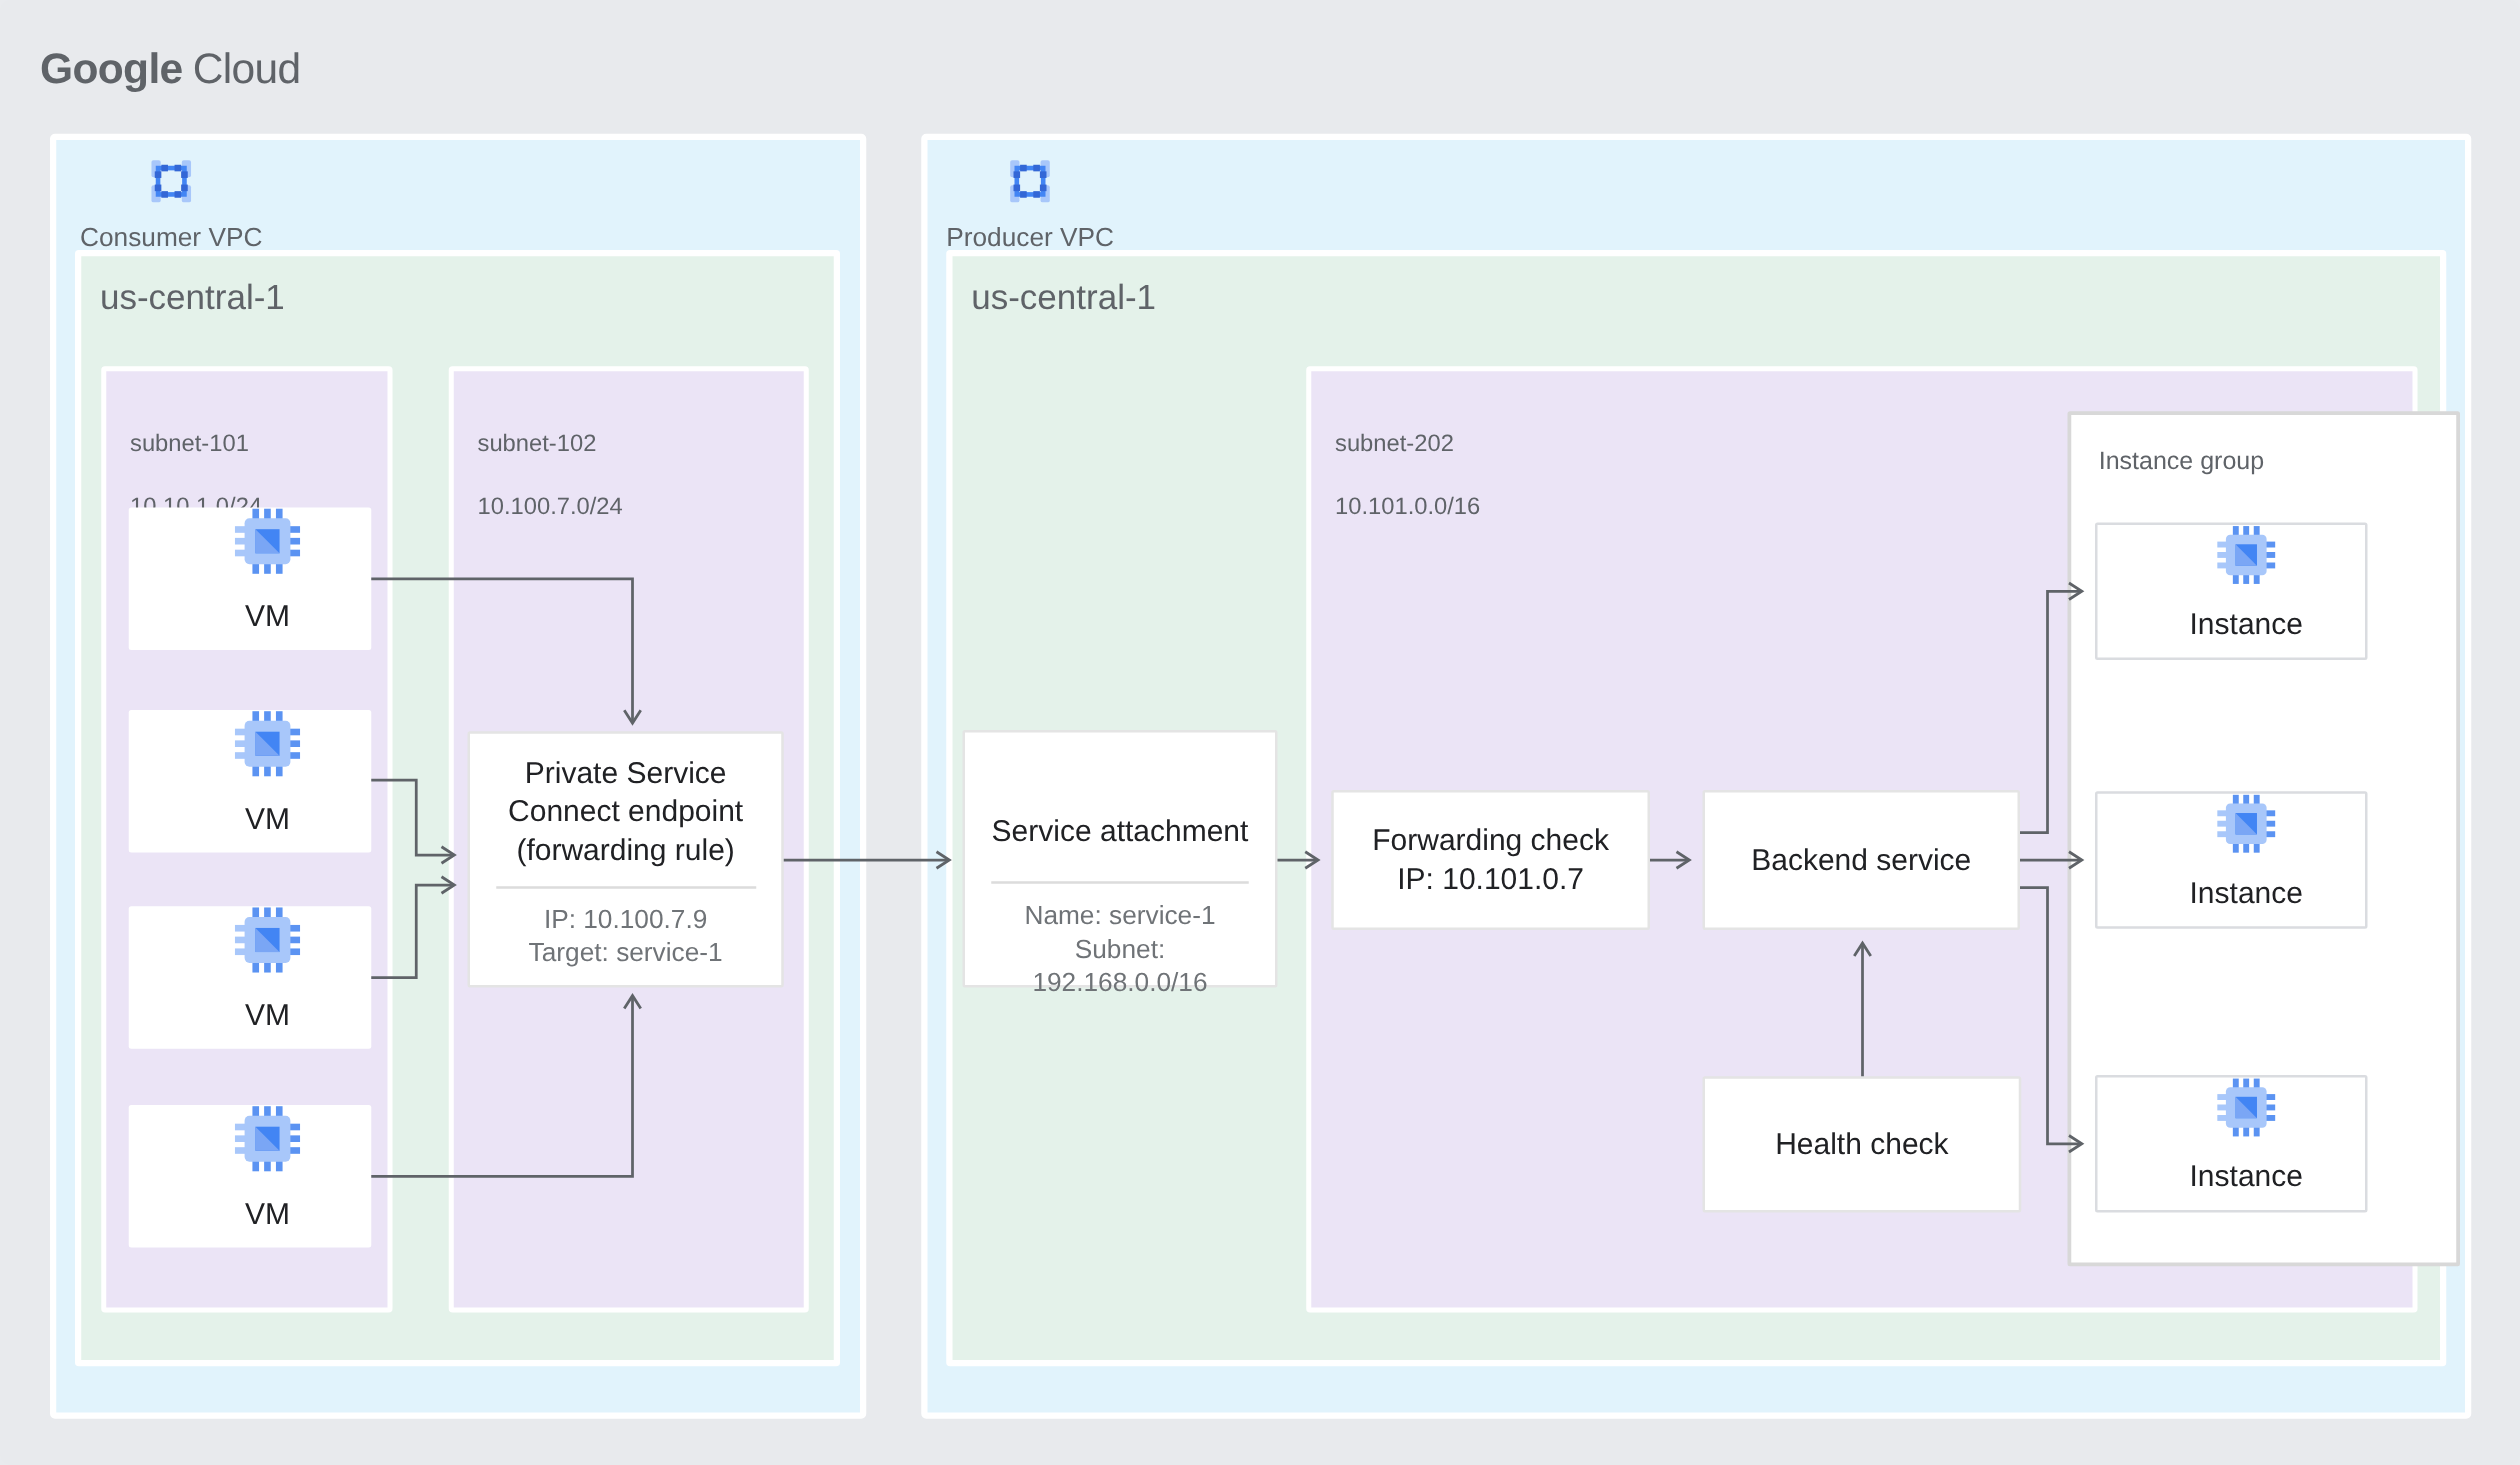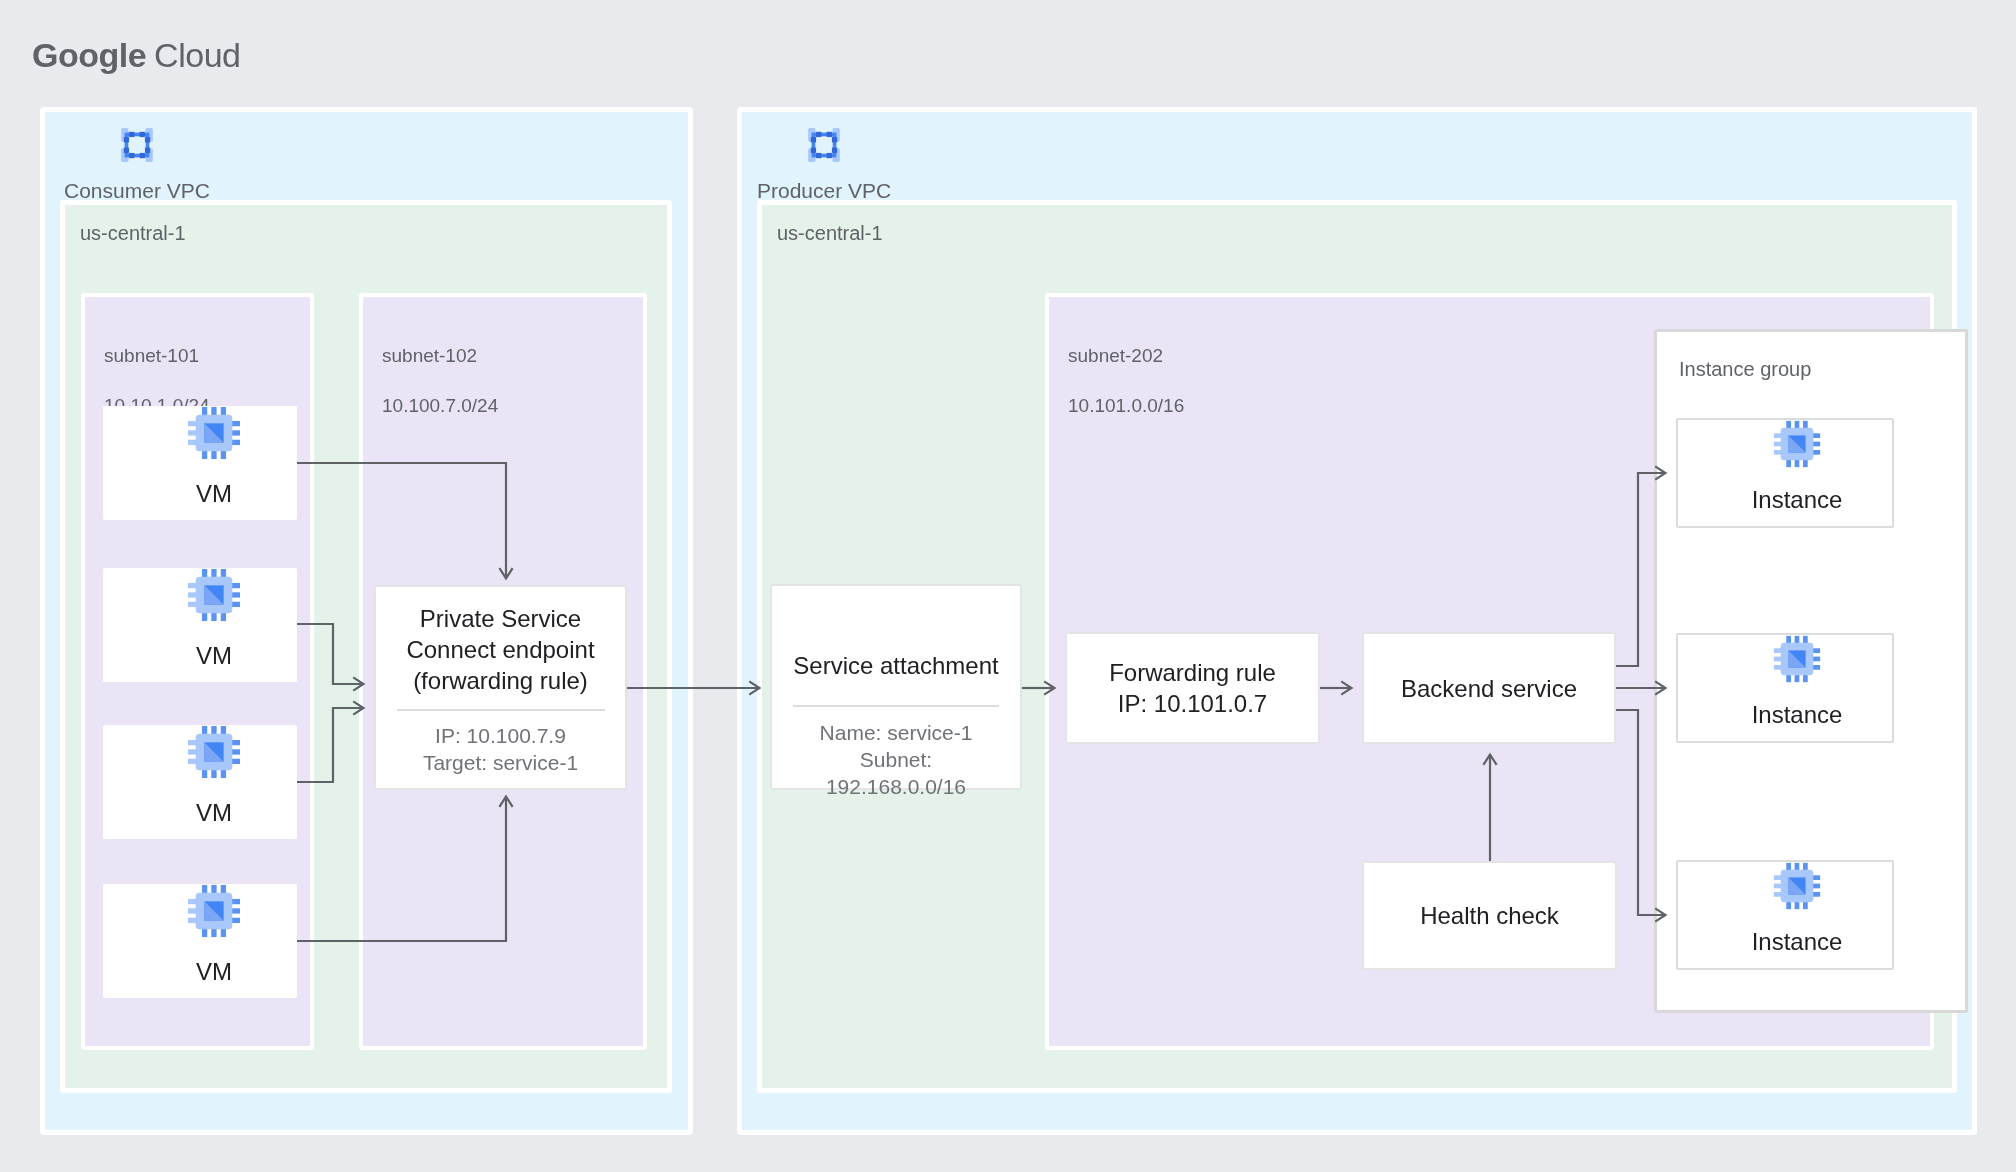--- a/index.html
+++ b/index.html
@@ -8,21 +8,21 @@
   .abs{position:absolute;box-sizing:border-box;flex-direction:column;}
   
   .logo{left:32px;top:22px;height:44px;display:flex;align-items:center;gap:14px;}
   .logo-text{font-size:34px;color:#5F6368;letter-spacing:-0.5px;white-space:nowrap;}
   .logo-text .brand{font-weight:700;}
   .logo-text .product{font-weight:400;margin-left:8px;}
   
   .vpc{background:#E1F3FC;border:5px solid #FFFFFF;border-radius:4px;}
   .region{background:#E4F2EA;border:5px solid #FFFFFF;border-radius:3px;}
   .subnet{background:#EBE4F6;border:4px solid #FFFFFF;border-radius:3px;}
-  .zone-label{font-size:20px;color:#5F6368;}
+  .zone-label{font-size:28px;color:#5F6368;}
   .subnet-label{font-size:19px;line-height:25px;color:#5F6368;white-space:pre-line;}
   .vpc-header{display:flex;align-items:center;gap:15px;}
   .vpc-header .lbl{font-size:21px;color:#5F6368;}
   
   .node{background:#FFFFFF;border-radius:2px;}
   .node.bordered{border:2px solid #E4E4E4;}
   .icon-row{display:flex;align-items:center;}
   .dark-label{font-size:24px;color:#202124;}
   .center-txt{display:flex;flex-direction:column;align-items:center;justify-content:center;text-align:center;}
   .title{font-size:24px;line-height:31px;color:#202124;text-align:center;}
@@ -233,21 +233,21 @@
 
   <div class="abs node bordered" style="left:770px;top:584px;width:252px;height:206px;padding-top:64px;">
     <div class="title">Service attachment</div>
     <div class="divider" style="width:206px;margin:24px auto 12px auto;"></div>
     <div class="sub">Name: service-1</div>
     <div class="sub">Subnet:</div>
     <div class="sub">192.168.0.0/16</div>
   </div>
 
   <div class="abs node bordered center-txt" style="left:1065px;top:632px;width:255px;height:112px;">
-    <div class="title">Forwarding rule</div>
+    <div class="title">Forwarding check</div>
     <div class="title">IP: 10.101.0.7</div>
   </div>
 
   <div class="abs node bordered center-txt" style="left:1362px;top:632px;width:254px;height:112px;">
     <div class="title">Backend service</div>
   </div>
 
   <div class="abs node bordered center-txt" style="left:1362px;top:861px;width:255px;height:109px;">
     <div class="title">Health check</div>
   </div>

